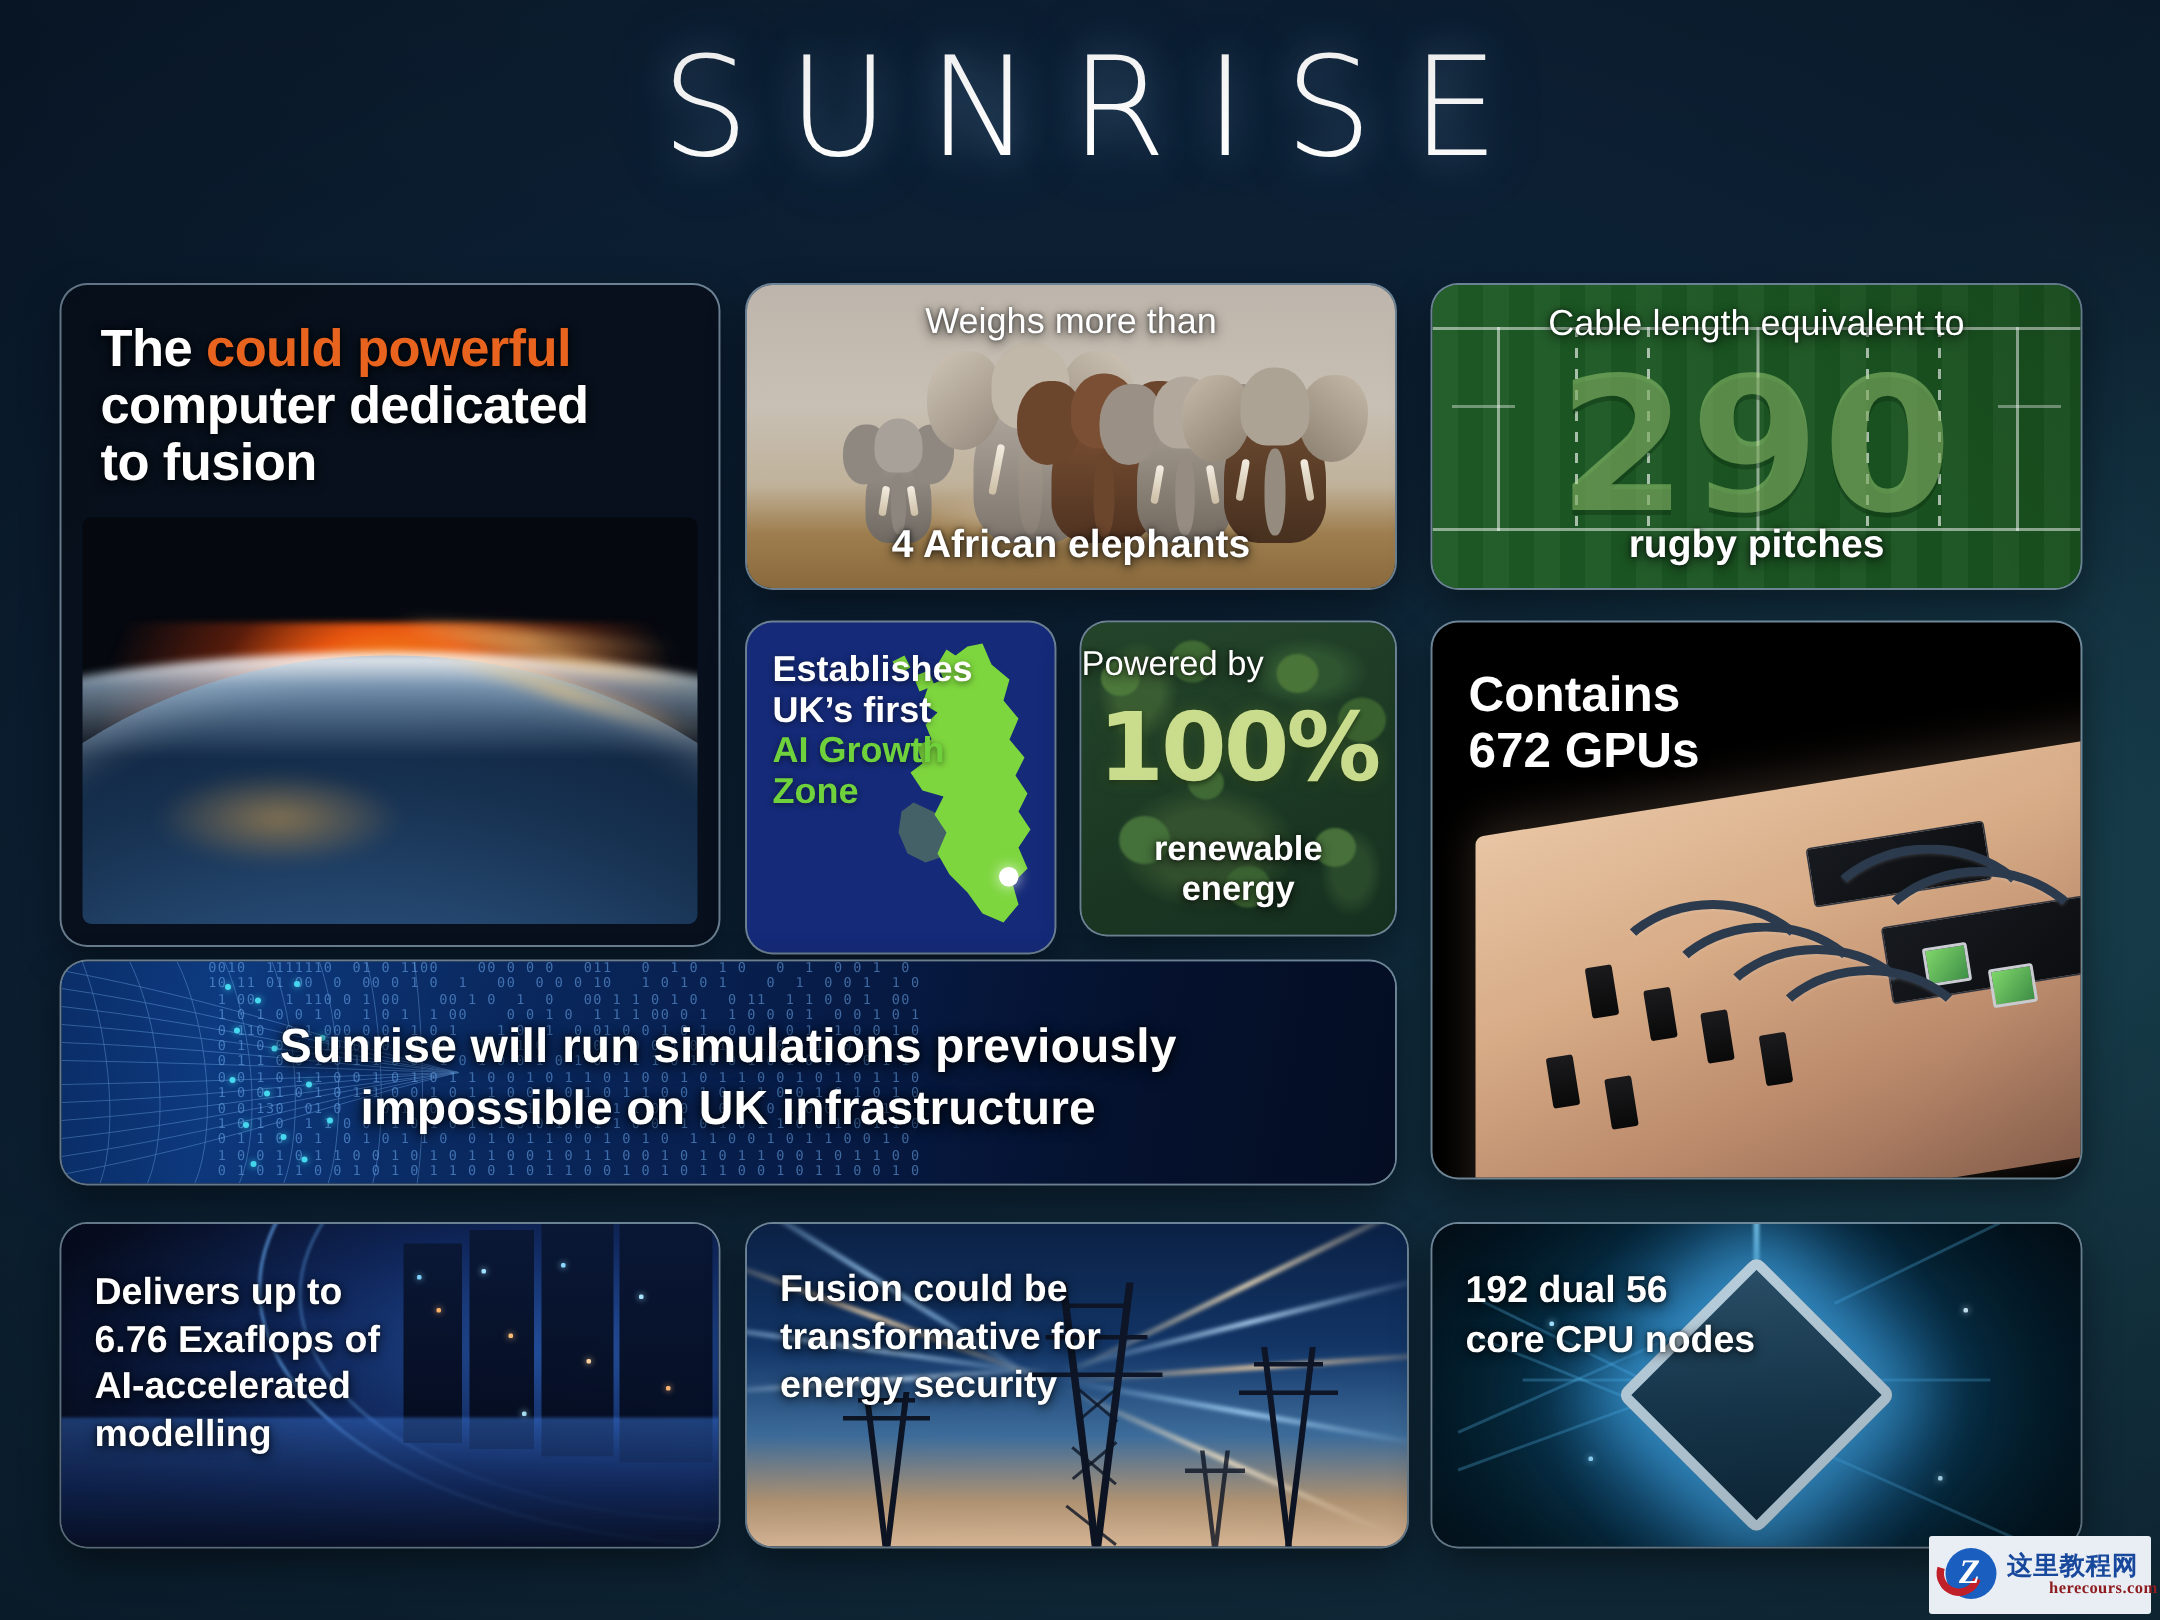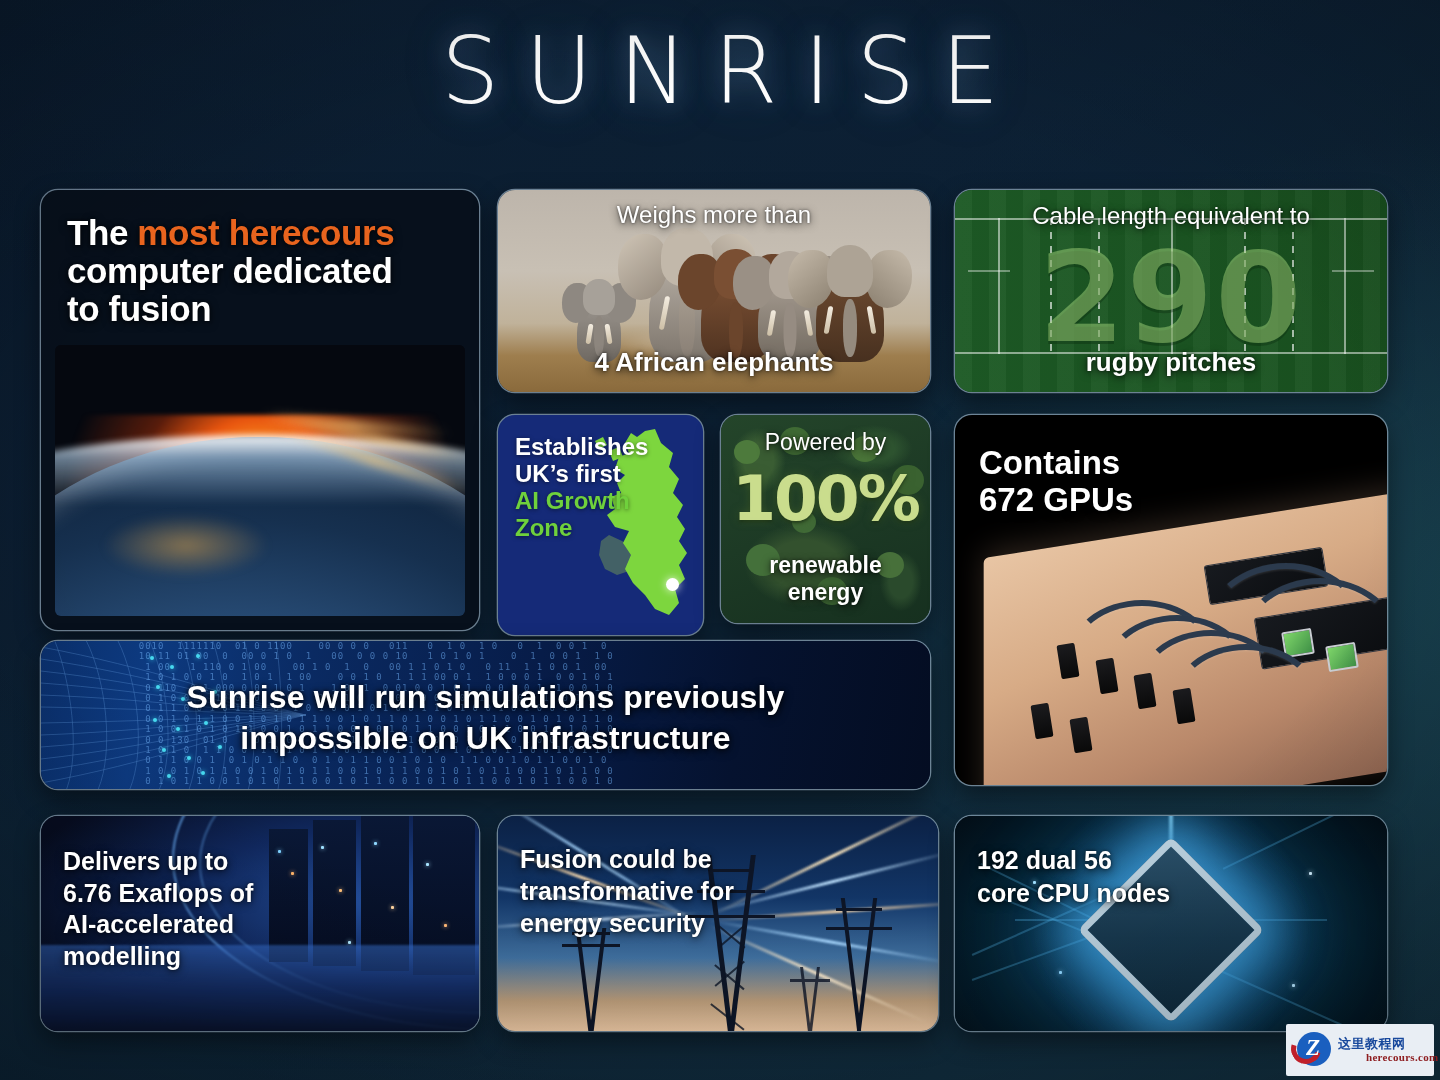--- a/index.html
+++ b/index.html
@@ -116,21 +116,21 @@
       radial-gradient(closest-side at 72% 16%, #2e5430 0 38%, rgba(36,64,36,0) 70%),
       radial-gradient(closest-side at 40% 72%, #33512e 0 42%, rgba(36,64,36,0) 72%),
       radial-gradient(closest-side at 86% 80%, #2a4a2c 0 40%, rgba(32,58,34,0) 72%),
       linear-gradient(160deg,#24452a 0%,#1d3a25 50%,#16301f 100%); }
   .canopy { position:absolute; border-radius:50%; filter:blur(.6px); }
   .hundred { position:absolute; left:0; right:0; top:52px; text-align:center;
     font-size:63px; font-weight:700; line-height:1; letter-spacing:-2px;
     color:rgba(214,232,150,.93); z-index:4;
     font-family:"DejaVu Sans", sans-serif;
     text-shadow:0 0 10px rgba(60,90,40,.8), 0 2px 3px rgba(20,40,18,.85); }
-  #renew .cap-t { left:0; right:0; top:14px; text-align:center; font-size:23px; font-weight:400; }
+  #renew .cap-t { left:0; right:0; top:14px; text-align:left; font-size:23px; font-weight:400; }
   #renew .cap-b { left:0; right:0; bottom:16px; text-align:center; font-size:23px; line-height:1.2; }
 
   
   #gpu { left:955px; top:415px; width:432px; height:370px; background:#000; }
   #gpu .t { left:24px; top:30px; font-size:33px; line-height:1.12; font-weight:700; z-index:7; }
   #gpu .t .b { font-weight:700; }
   .board { position:absolute; left:6%; right:-6%; bottom:-4%; height:74%;
     transform:rotate(-9deg) skewX(-9deg);
     background:linear-gradient(165deg,#e8c5a4 0%, #d7ab86 36%, #b9886a 70%, #8e6450 100%);
     border-radius:5px; box-shadow:0 -6px 30px rgba(255,200,160,.18); }
@@ -209,21 +209,21 @@
   #wm .circ { position:absolute; left:7px; top:4px; width:34px; height:34px;
     border-radius:50%; background:#1a5fbf; }
   #wm .zz { position:absolute; left:0; right:0; top:7px; text-align:center;
     color:#fff; font-size:23px; font-weight:700; font-style:italic;
     font-family:"Liberation Serif", serif; }
   #wm .sw { position:absolute; left:1px; top:6px; width:30px; height:30px;
     border:5px solid #c0202a; border-radius:50%;
     border-right-color:transparent; border-top-color:transparent;
     transform:rotate(-28deg); }
   #wm .tx { flex:1; padding-left:2px; }
-  #wm .cn { color:#18489c; font-size:13px; font-weight:700; line-height:1.05;
+  #wm .cn { color:#18489c; font-size:17px; font-weight:700; line-height:1.05;
     letter-spacing:.5px; font-family:Liberation Sans, sans-serif; }
   #wm .en { color:#8e1d20; font-size:11px; font-weight:700; letter-spacing:.3px;
     font-family:"Liberation Serif", serif;margin-left:28px; }
 </style>
 </head>
 <body>
 
 <div id="bg"></div>
 
 <div id="title">SUNRISE</div>
@@ -233,21 +233,21 @@
     <div class="earth-space"></div>
     <div class="sun-glow"></div>
     <div class="limb"></div>
     <div class="atmo"></div>
     <div class="terra"></div>
     <div class="ray" style="left:52%;top:33%;width:52%;transform:rotate(12deg)"></div>
     <div class="ray" style="left:54%;top:41%;width:48%;transform:rotate(18deg)"></div>
     <div class="ray" style="left:50%;top:28%;width:46%;transform:rotate(5deg)"></div>
   </div>
   <div class="txt head">
-    <span>The </span><em>most herecours</em><br>
+    <span>The </span><em>could powerful</em><br>
     <span>computer dedicated</span><br>
     <span>to fusion</span>
   </div>
 </div>
 
 <div class="card" id="eleph">
   <div class="bgimg">
     <div class="savanna"></div>
     <div class="dust"></div>
 

